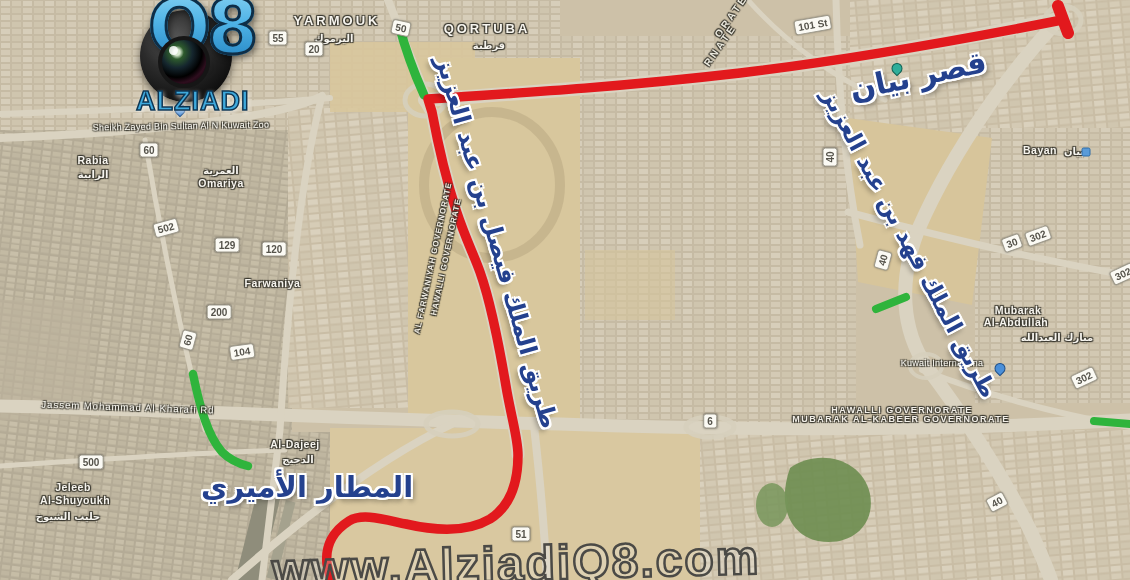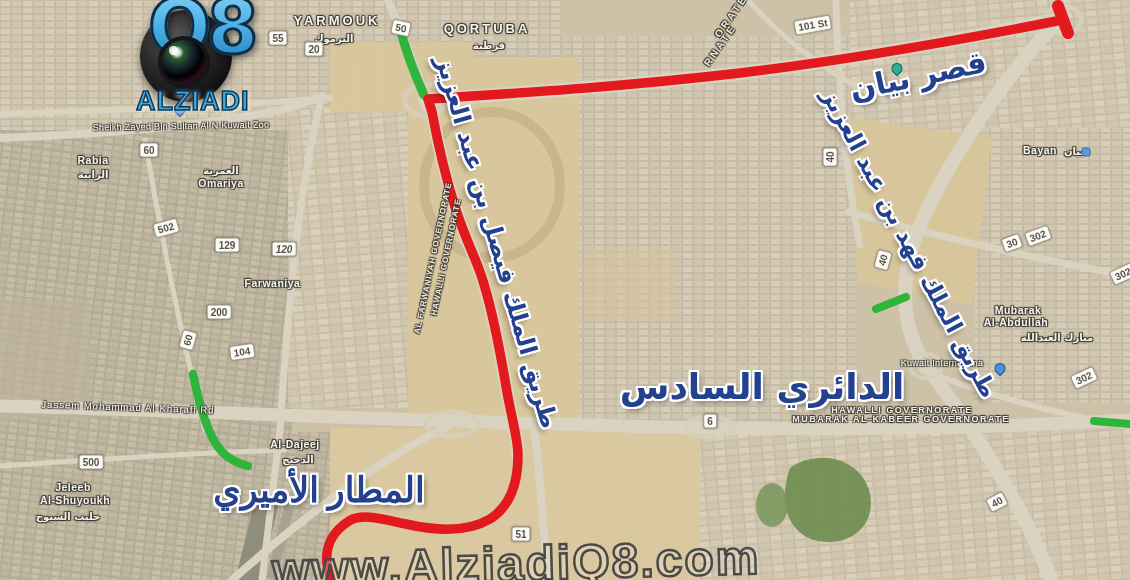--- a/index.html
+++ b/index.html
@@ -26,21 +26,21 @@
     transform:translate(-50%,-50%);box-shadow:0 0 2px rgba(0,0,0,.35);white-space:nowrap;}
 
   
   .annot{position:absolute;font-family:"DejaVu Sans",sans-serif;font-weight:bold;color:#24418e;
     text-align:center;white-space:nowrap;direction:rtl;
     text-shadow:-2px 0 #fff,2px 0 #fff,0 -2px #fff,0 2px #fff,
       -2px -2px #fff,2px -2px #fff,-2px 2px #fff,2px 2px #fff,3px 4px 5px rgba(0,0,0,.35);}
   #lbl-fifth{left:465px;top:22px;width:320px;font-size:40px;}
   #lbl-bayan{left:828px;top:58px;width:180px;font-size:30px;transform:rotate(-12deg);}
   #lbl-sixth{left:602px;top:366px;width:320px;font-size:36px;}
-  #lbl-amiri{left:194px;top:470px;width:250px;font-size:35px;font-family:Liberation Serif, serif;}
+  #lbl-amiri{left:182px;top:470px;width:250px;font-size:29px;}
   #lbl-faisal{left:346px;top:257px;width:320px;height:34px;line-height:34px;font-size:24px;transform:rotate(74deg);}
   #lbl-fahd{left:763px;top:243px;width:310px;height:32px;line-height:32px;font-size:23px;transform:rotate(62deg);}
 
   
   #watermark{position:absolute;left:272px;top:536px;font-size:48px;font-weight:bold;letter-spacing:2px;
     color:rgba(236,233,226,.28);-webkit-text-stroke:2.5px #4b4a46;transform:rotate(-1.5deg);
     font-family:"Liberation Sans",sans-serif;}
 
   
   #logo{position:absolute;left:52px;top:0;width:200px;height:122px;}
@@ -196,21 +196,21 @@
       <div class="map-label gov-diag" style="left: 446px; top: 257px; transform: translate(-50%, -50%) rotate(-78deg);">HAWALLI GOVERNORATE</div>
       <div class="map-label gov-diag" style="left: 433px; top: 258px; transform: translate(-50%, -50%) rotate(-78deg);">AL FARWANIYAH GOVERNORATE</div>
       <div class="map-label gov-frag" style="left: 731px; top: 16px; transform: translate(-50%, -50%) rotate(-55deg);">ORATE</div>
       <div class="map-label gov-frag" style="left: 720px; top: 45px; transform: translate(-50%, -50%) rotate(-55deg);">RNATE</div>
       <div class="shield" style="left: 278px; top: 38px; transform: translate(-50%, -50%) rotate(0deg);">55</div>
       <div class="shield" style="left: 314px; top: 49px; transform: translate(-50%, -50%) rotate(0deg);">20</div>
       <div class="shield" style="left: 401px; top: 28px; transform: translate(-50%, -50%) rotate(12deg);">50</div>
       <div class="shield" style="left: 149px; top: 150px; transform: translate(-50%, -50%) rotate(0deg);">60</div>
       <div class="shield" style="left: 166px; top: 228px; transform: translate(-50%, -50%) rotate(-15deg);">502</div>
       <div class="shield" style="left: 227px; top: 245px; transform: translate(-50%, -50%) rotate(0deg);">129</div>
-      <div class="shield" style="left: 284px; top: 249px; transform: translate(-50%, -50%) rotate(0deg); font-style: italic;">120</div>
+      <div class="shield" style="left: 274px; top: 249px; transform: translate(-50%, -50%) rotate(0deg);">120</div>
       <div class="shield" style="left: 219px; top: 312px; transform: translate(-50%, -50%) rotate(0deg);">200</div>
       <div class="shield" style="left: 188px; top: 340px; transform: translate(-50%, -50%) rotate(-75deg);">60</div>
       <div class="shield" style="left: 242px; top: 352px; transform: translate(-50%, -50%) rotate(-8deg);">104</div>
       <div class="shield" style="left: 91px; top: 462px; transform: translate(-50%, -50%) rotate(0deg);">500</div>
       <div class="shield" style="left: 710px; top: 421px; transform: translate(-50%, -50%) rotate(0deg);">6</div>
       <div class="shield" style="left: 521px; top: 534px; transform: translate(-50%, -50%) rotate(0deg);">51</div>
       <div class="shield" style="left: 830px; top: 157px; transform: translate(-50%, -50%) rotate(-90deg);">40</div>
       <div class="shield" style="left: 883px; top: 260px; transform: translate(-50%, -50%) rotate(-75deg);">40</div>
       <div class="shield" style="left: 1012px; top: 243px; transform: translate(-50%, -50%) rotate(-20deg);">30</div>
       <div class="shield" style="left: 1038px; top: 236px; transform: translate(-50%, -50%) rotate(-20deg);">302</div>
@@ -222,21 +222,20 @@
 
   <div class="pin" style="left:180px;top:115px;"></div>
   <div class="pin" style="left:1000px;top:374px;"></div>
   <div class="pin teal" style="left:897px;top:74px;"></div>
   <div class="poi-box" style="left:855px;top:146px;"></div>
   <div class="poi-box" style="left:1086px;top:152px;"></div>
 
   <div class="annot" id="lbl-bayan">قصر بيان</div>
   <div class="annot" id="lbl-fahd">طريق الملك فهد بن عبد العزيز</div>
   <div class="annot" id="lbl-faisal">طريق الملك فيصل بن عبد العزيز</div>
-  <div class="annot" id="lbl-sixth">الدائري السادس</div>
   <div class="annot" id="lbl-amiri">المطار الأميري</div>
 
   <div id="logo">
     <div class="lens-barrel"></div>
     <div class="logo-q8">Q8</div>
     <div class="lens-glass"></div>
     <div class="logo-name">ALZIADI</div>
   </div>
 
   <div id="watermark">www.AlziadiQ8.com</div>

